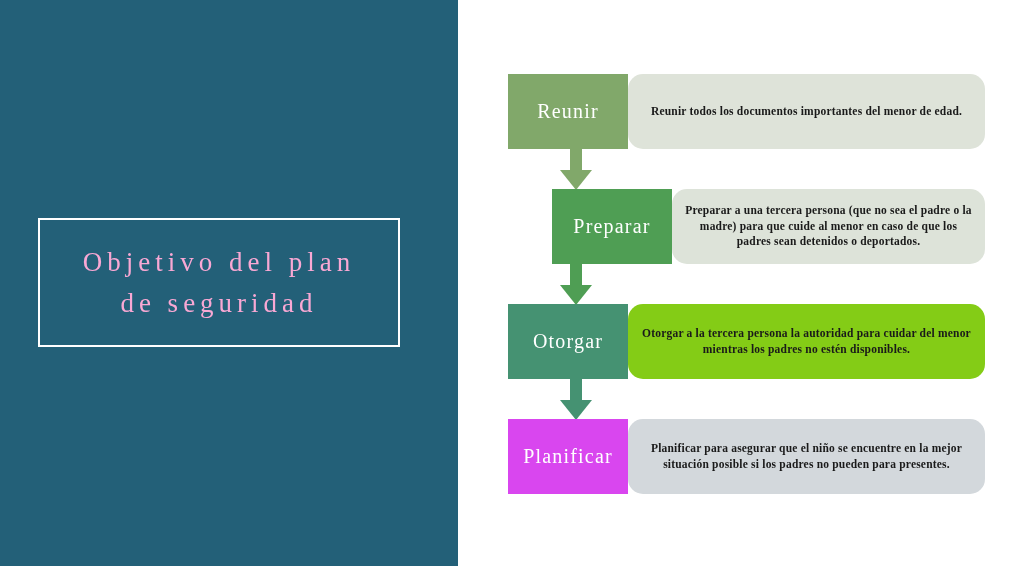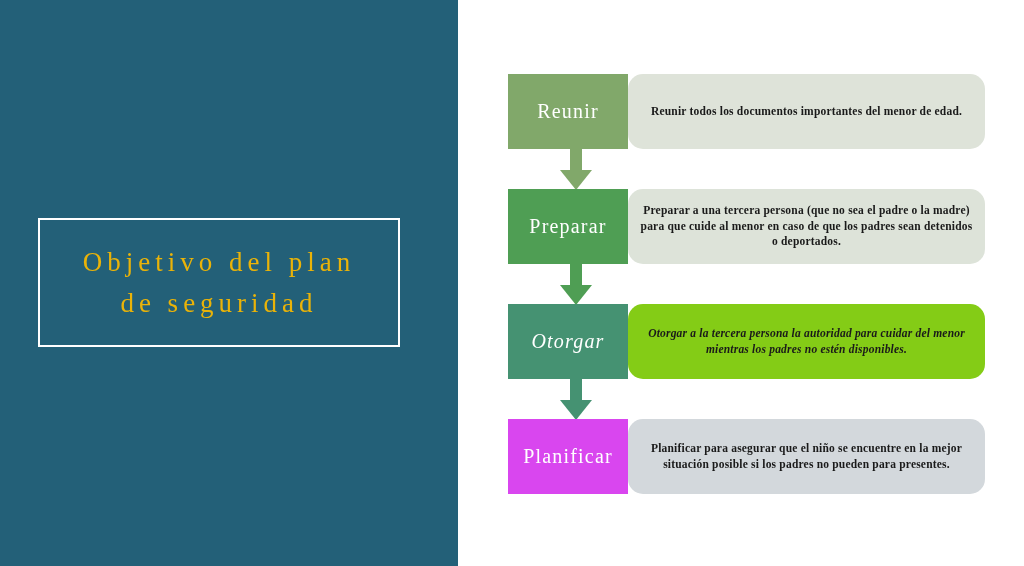--- a/index.html
+++ b/index.html
@@ -30,21 +30,21 @@
     top: 218px;
     width: 362px;
     height: 129px;
     border: 2px solid #ffffff;
     box-sizing: border-box;
     display: flex;
     align-items: center;
     justify-content: center;
   }
   #title-text {
-    color: #eab308;
+    color: #f9a8d4;
     font-family: "Liberation Serif", serif;
     font-size: 27px;
     line-height: 1.5;
     letter-spacing: 5px;
     text-align: center;
     white-space: pre-line;
     font-weight: 400;
   }
 
   
@@ -135,30 +135,30 @@
       <div class="flow-label" style="background: rgb(129, 168, 106);">Reunir</div>
       <div class="flow-desc" style="background: rgb(222, 227, 217);">
         <span>Reunir todos los documentos importantes del menor de edad.</span>
       </div>
     </div>
     <div class="connector" style="top: 75px;">
       <div class="stem" style="background: rgb(129, 168, 106);"></div>
       <div class="head" style="border-top-color: rgb(129, 168, 106);"></div>
     </div>
     <div class="flow-row" style="top: 115px;">
-      <div class="flow-label" style="background: rgb(79, 158, 84);">Preparar</div>
+      <div class="flow-label" style="background: rgb(79, 158, 84); margin-left: 44px;">Preparar</div>
       <div class="flow-desc" style="background: rgb(221, 227, 217);">
         <span>Preparar a una tercera persona (que no sea el padre o la madre) para que cuide al menor en caso de que los padres sean detenidos o deportados.</span>
       </div>
     </div>
     <div class="connector" style="top: 190px;">
       <div class="stem" style="background: rgb(79, 158, 84);"></div>
       <div class="head" style="border-top-color: rgb(79, 158, 84);"></div>
     </div>
-    <div class="flow-row" style="top: 230px; font-style: italic;">
+    <div class="flow-row" style="top: 230px;">
       <div class="flow-label" style="background: rgb(69, 146, 114);">Otorgar</div>
       <div class="flow-desc" style="background: #84cc16;">
         <span>Otorgar a la tercera persona la autoridad para cuidar del menor mientras los padres no estén disponibles.</span>
       </div>
     </div>
     <div class="connector" style="top: 305px;">
       <div class="stem" style="background: rgb(69, 146, 114);"></div>
       <div class="head" style="border-top-color: rgb(69, 146, 114);"></div>
     </div>
     <div class="flow-row" style="top: 345px;">

